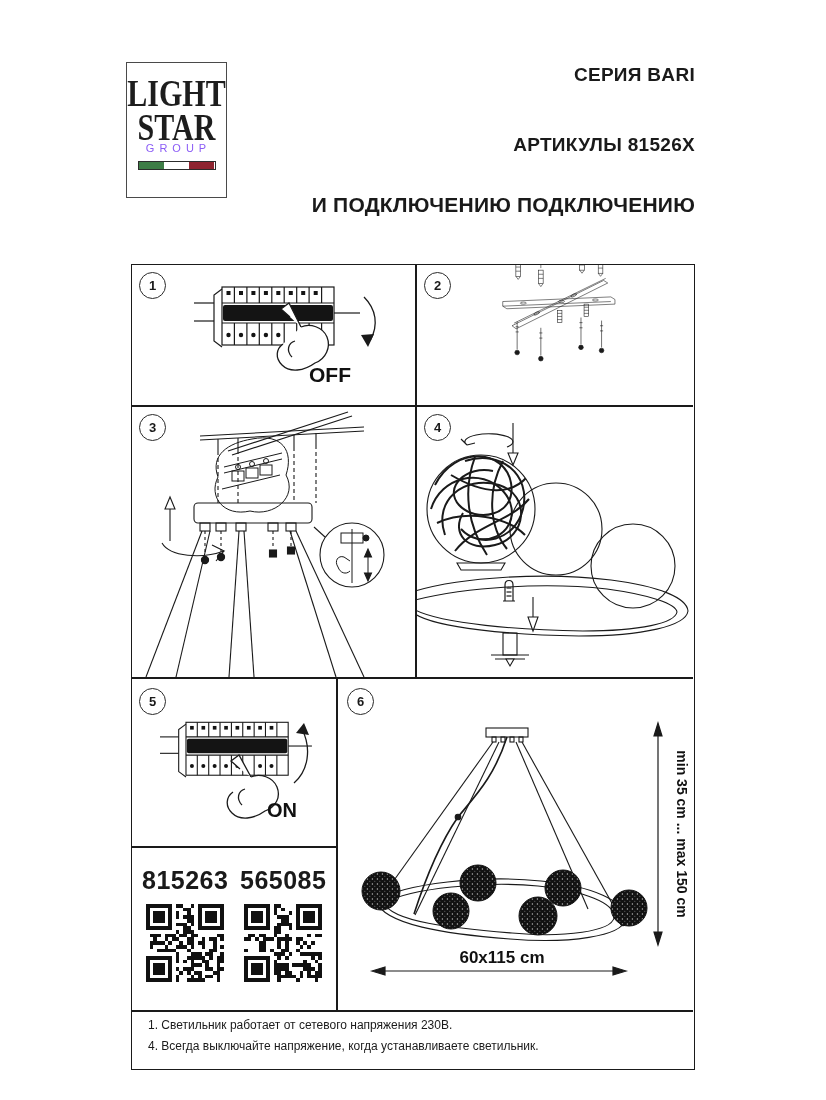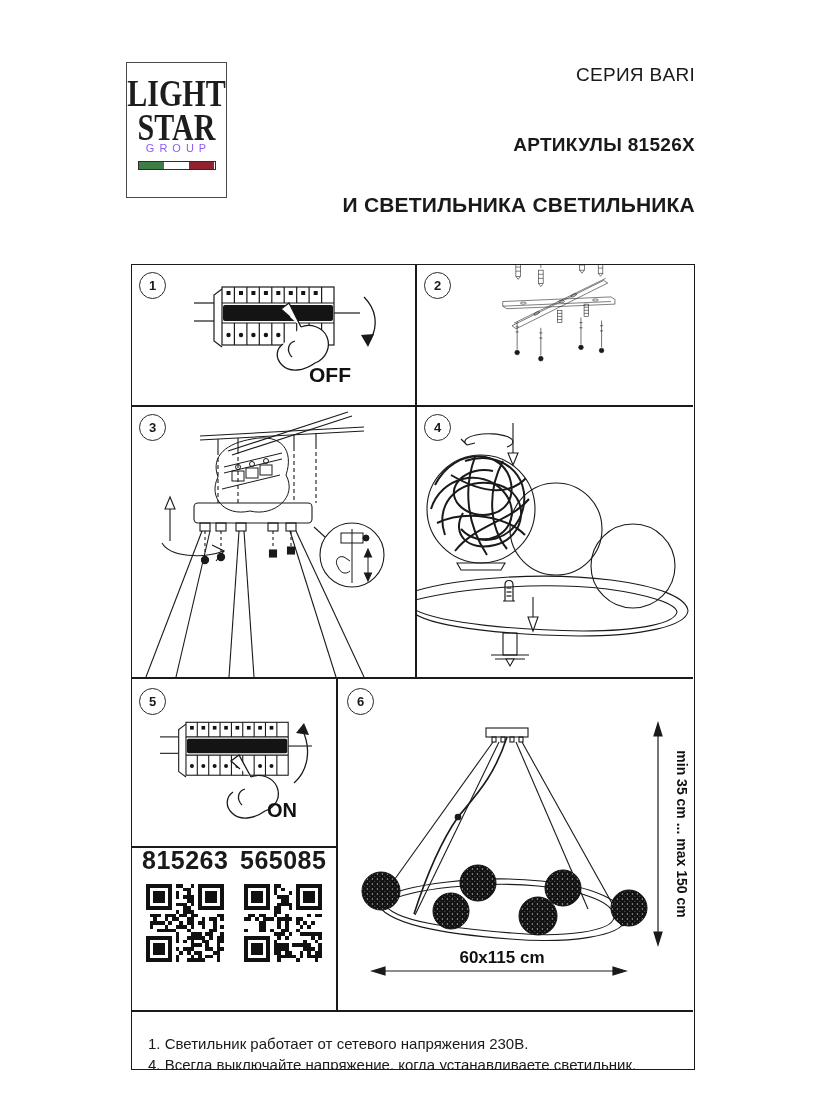--- a/index.html
+++ b/index.html
@@ -7,39 +7,39 @@
         font-family:"Liberation Sans",sans-serif;color:#1a1a1a;}
   
   .logo-box{position:absolute;left:126px;top:62px;width:101px;height:136px;
             border:1.5px solid #4a4a4a;box-sizing:border-box;text-align:center;background:#fff;}
   .logo-word{font-family:"Liberation Serif",serif;font-weight:bold;font-size:30px;line-height:26px;
              letter-spacing:0px;color:#1d1d1d;transform:scaleY(1.28);transform-origin:top center;margin-top:14px;}
   .logo-sub{font-size:11px;letter-spacing:5px;color:#8b5cf6;margin-top:13px;margin-left:4px;}
   .logo-flag{width:76px;height:7px;border:1px solid #2c2c2c;margin:7px auto 0;display:flex;}
   .logo-flag span{flex:1;}
   .hdr{position:absolute;top:62px;right:131px;text-align:right;}
-  .hdr .l1{font-size:19px;font-weight:normal;line-height:26px;letter-spacing:.3px;}
+  .hdr .l1{font-size:19px;font-weight:bold;line-height:26px;letter-spacing:.3px;}
   .hdr .l2{font-size:19px;font-weight:bold;line-height:26px;letter-spacing:.3px;margin-top:44px;}
   .hdr .instr{margin-top:33px;font-size:21px;font-weight:bold;line-height:28px;letter-spacing:.2px;}
   
   .sheet{position:absolute;left:131px;top:264px;width:564px;height:806px;
          border:1.6px solid #1a1a1a;box-sizing:border-box;}
   .hline,.vline{position:absolute;background:#1a1a1a;}
   .cell{position:absolute;box-sizing:border-box;overflow:hidden;}
   .badge{position:absolute;width:25px;height:25px;border:1.4px solid #2a2a2a;border-radius:50%;
          background:#fff;font-size:13px;font-weight:bold;display:flex;align-items:center;
          justify-content:center;z-index:3;}
   .art svg{display:block;}
   
-  .qr-row{display:flex;justify-content:center;gap:12px;}
+  .qr-row{display:flex;justify-content:center;gap:12px;padding-top:20px;}
   .qr-block{width:86px;text-align:center;}
   .qr-code{width:78px;height:78px;margin:9px auto 0;}
   .art-num{font-size:25px;font-weight:bold;letter-spacing:.5px;}
   
-  .notes{padding:23px 0 0 16px;font-size:15px;line-height:21px;}
+  .notes{padding:5px 0 0 16px;font-size:12px;line-height:21px;}
 </style>
 </head>
 <body>
 
 <div class="page">
 
   <svg width="0" height="0" style="position:absolute">
     <defs>
       <symbol id="breaker" viewBox="0 0 170 80">
         <g stroke="#1a1a1a" fill="none" stroke-width="1.2">
@@ -107,21 +107,21 @@
       <span style="background:#3e7d46"></span>
       <span style="background:#ffffff"></span>
       <span style="background:#8f2430"></span>
     </div>
   </div>
 
   <div class="hdr">
     <div class="l1">СЕРИЯ BARI</div>
     <div class="l2">АРТИКУЛЫ 81526X</div>
     <div class="instr">
-      <div>И СВЕТИЛЬНИКА СВЕТИЛЬНИКА</div>
+      <div>И ПОДКЛЮЧЕНИЮ ПОДКЛЮЧЕНИЮ</div>
     </div>
   </div>
 
   <div class="sheet">
     <div class="hline" style="left:0;top:140px;width:561px;height:1.6px"></div>
     <div class="hline" style="left:0;top:412px;width:561px;height:1.6px"></div>
     <div class="hline" style="left:0;top:581px;width:204px;height:1.6px"></div>
     <div class="hline" style="left:0;top:745px;width:561px;height:1.6px"></div>
     <div class="vline" style="left:283px;top:0;width:1.6px;height:412px"></div>
     <div class="vline" style="left:204px;top:412px;width:1.6px;height:333px"></div>

